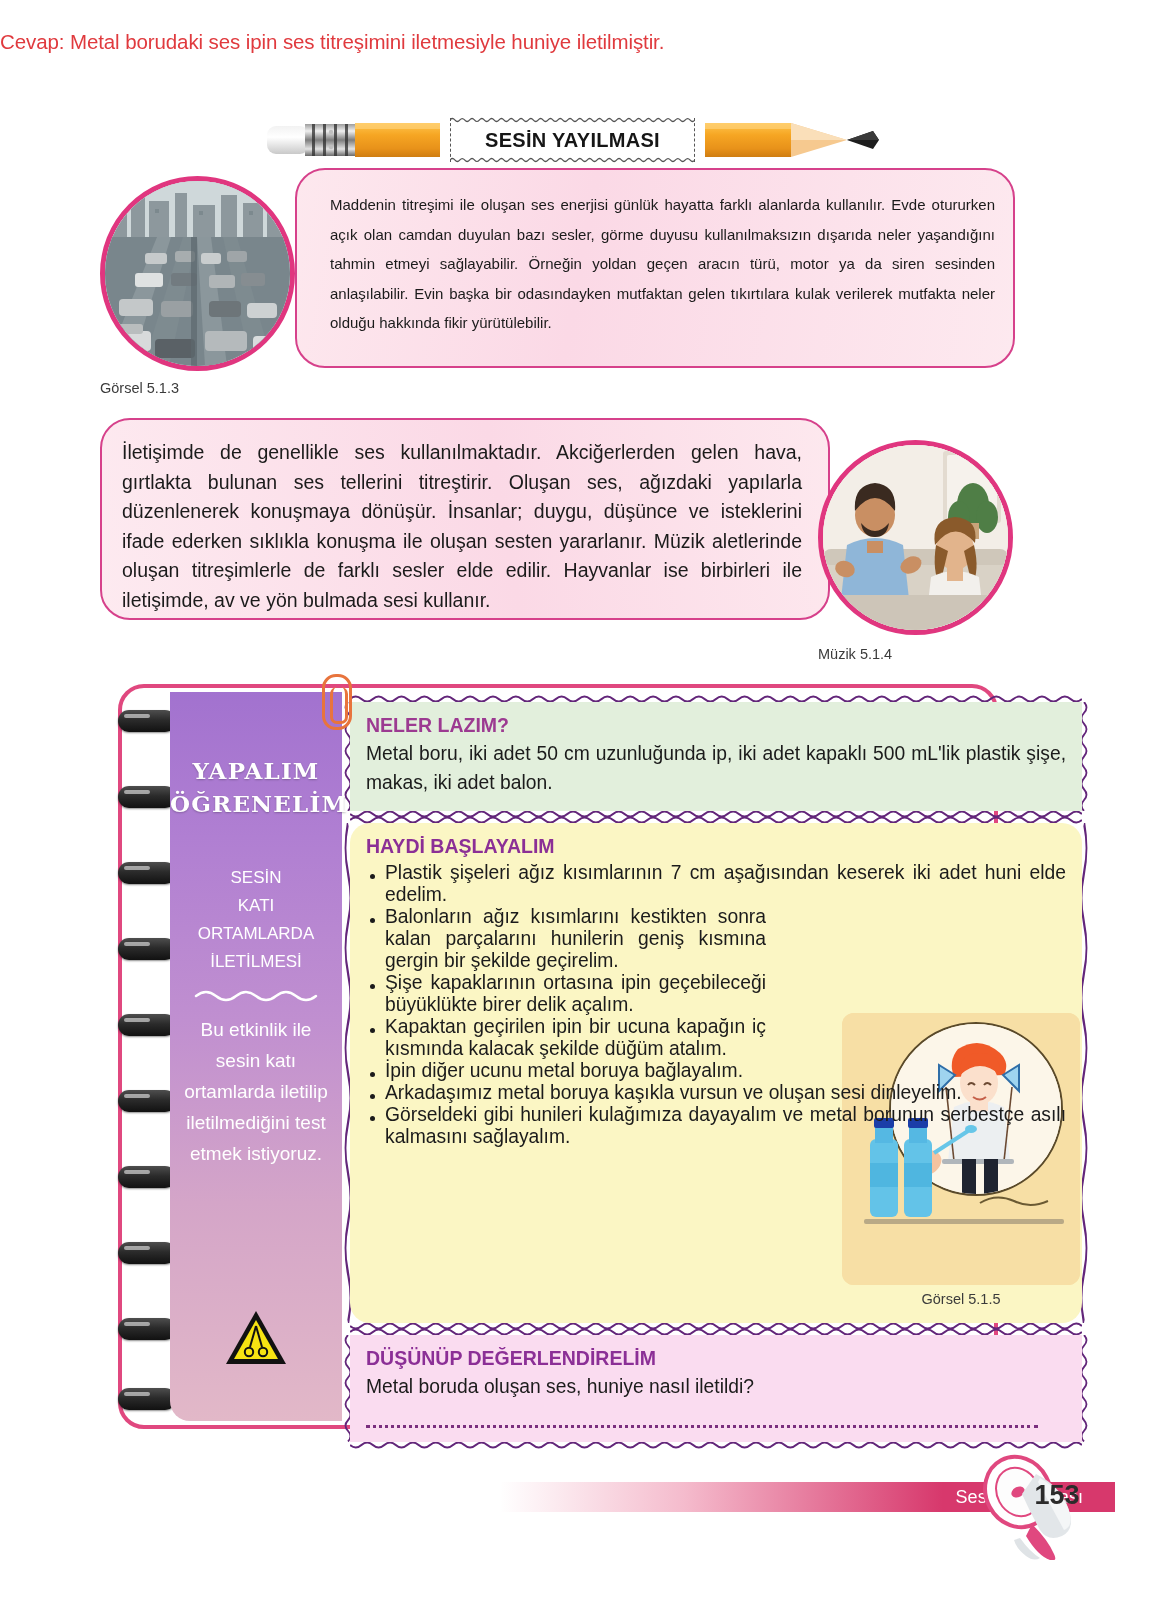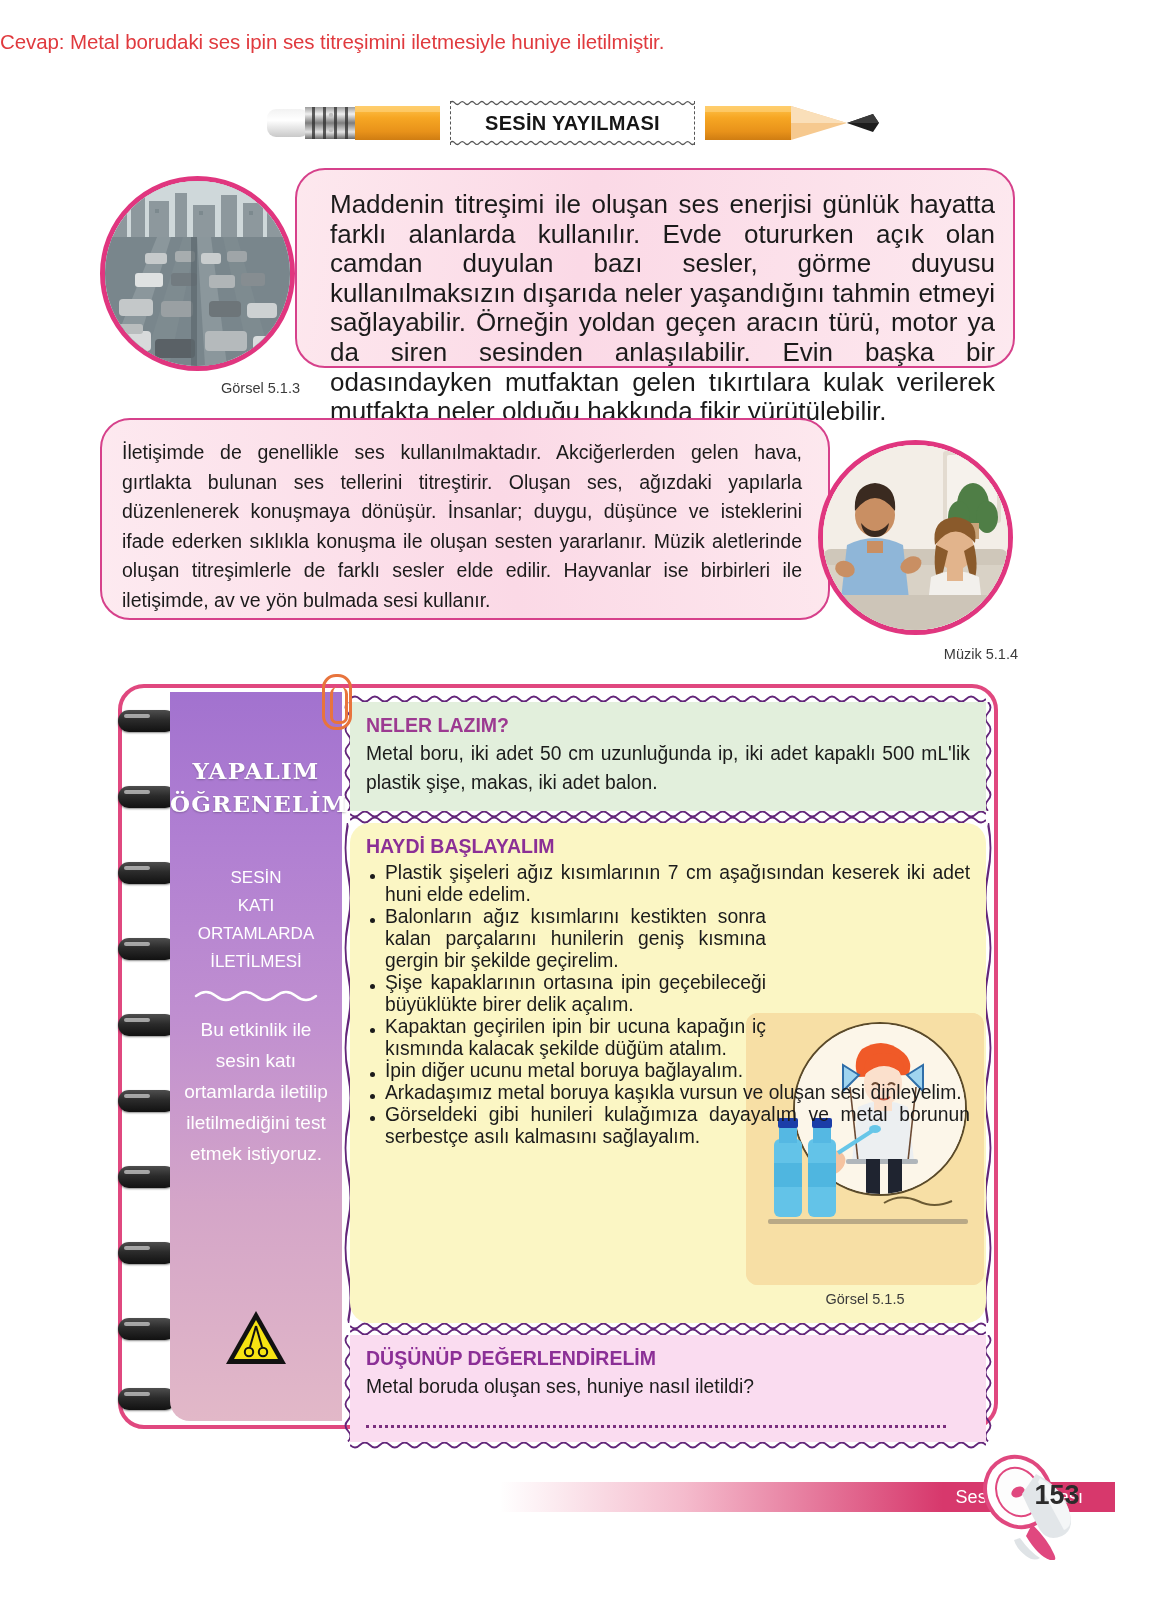--- a/index.html
+++ b/index.html
@@ -17,21 +17,21 @@
     top: 30px; left: 0; width: 1003px;
     text-align: left;
     color: #e03a3e;
     font-size: 20.5px;
     letter-spacing: -0.1px;
   }
 
   
   .title-row {
     position: absolute;
-    top: 92px; left: 275px;
+    top: 109px; left: 275px;
     width: 600px; height: 62px;
     display: flex; align-items: center; justify-content: center;
   }
   .pencil { position: relative; height: 46px; }
   .pencil-left { width: 175px; }
   .pencil-right { width: 180px; }
 
   .title-box {
     position: relative;
     min-width: 245px;
@@ -64,33 +64,33 @@
     position:absolute; top:168px; left:100px; width:915px; height:210px;
   }
   .block1 .bubble {
     position:absolute; left:195px; top:0; width:720px; height:200px;
     border:2.5px solid #d6418b;
     border-radius: 30px;
     background: linear-gradient(100deg,#fde8ee 0%, #fbd9e6 40%, #fde9ef 100%);
   }
   .block1 .bubble-text {
     position:absolute; left:230px; top:22px; width:665px;
-    font-size:26px; line-height:29.6px; color:#1b1b1b;
+    font-size:15px; line-height:29.6px; color:#1b1b1b;
     text-align: justify; text-justify: inter-word;
   }
   .photo-circle {
     position:absolute;
     border-radius:50%;
     border:5px solid #e0367f;
     overflow:hidden;
   }
   .p513 { left:0; top:8px; width:195px; height:195px; }
   .cap {
     position:absolute;
-    font-size:14.5px; color:#3b3b3b; text-align:right;
+    font-size:14.5px; color:#3b3b3b; text-align:left;
   }
   .cap513 { left:0; top:212px; width:200px; }
 
   
   .block2 { position:absolute; top:418px; left:100px; width:915px; height:240px; }
   .block2 .bubble {
     position:absolute; left:0; top:0; width:730px; height:202px;
     border:2.5px solid #d6418b;
     border-radius: 30px;
     background: linear-gradient(260deg,#fde8ee 0%, #fbd9e6 45%, #fdeaf0 100%);
@@ -164,21 +164,21 @@
     position:absolute; left:8px; top:322px; width:calc(100% - 16px);
     text-align:center; color:#ffffff;
     font-size:19px; line-height:31px;
   }
   .warn-tri {
     position:absolute; left:50%; transform:translateX(-50%);
     bottom: 54px; width:64px; height:58px;
   }
 
   
-  .content { position:absolute; left:228px; top:14px; width:636px; }
+  .content { position:absolute; left:228px; top:14px; width:732px; }
 
   .wbox { position:relative; margin-bottom:12px; }
   .wbox .inner {
     position:relative;
     padding:12px 16px 14px 16px;
   }
   .wbox-green .inner { background:#e2efdc; }
   .wbox-yellow .inner { background:#fbf6c4; }
   .wbox-pink .inner { background:#fadcf0; }
 

